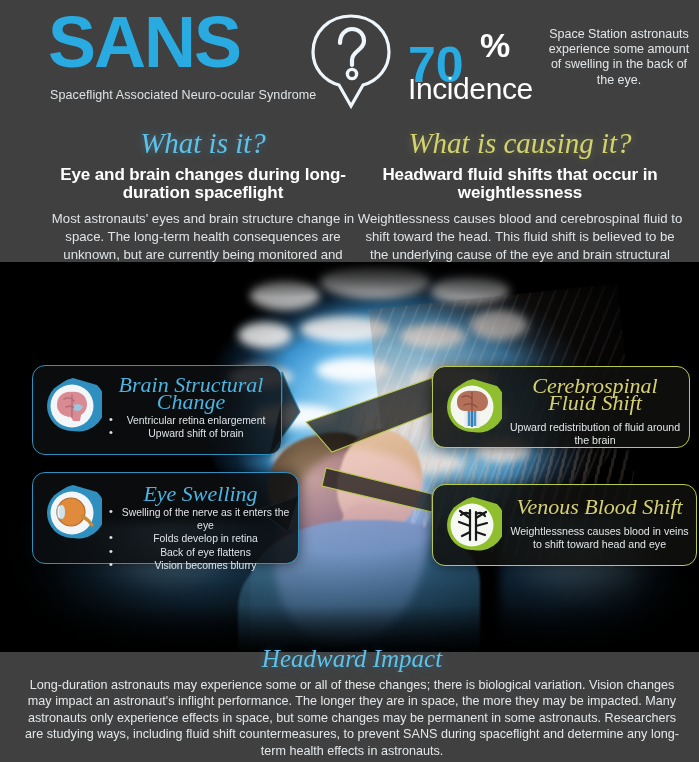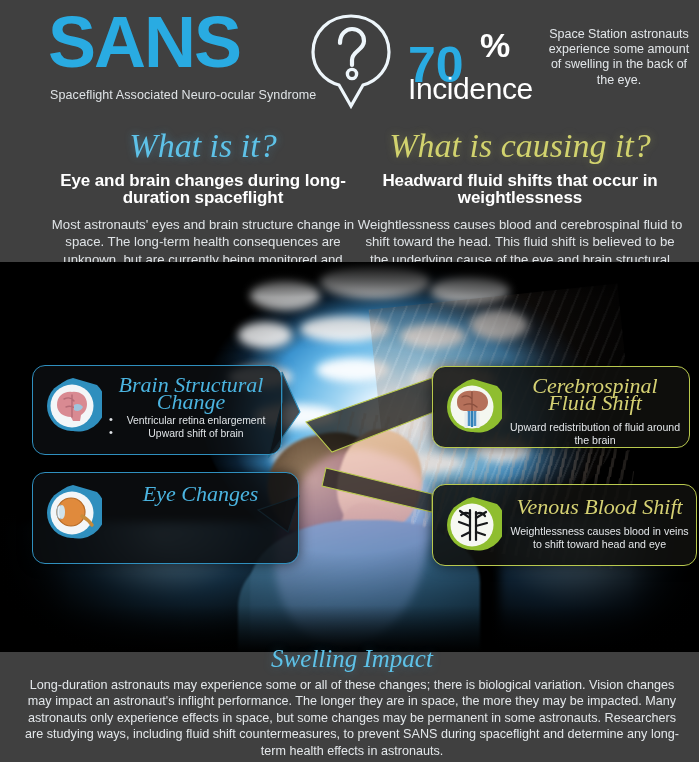--- a/index.html
+++ b/index.html
@@ -43,21 +43,21 @@
     position:absolute; left:543px; top:27px; width:152px;
     font-size:12.5px; line-height:15.2px; color:#e2e6e9;
   }
 
   
   .col { position:absolute; width:310px; }
   .col-left { left:48px; top:128px; }
   .col-right { left:355px; top:128px; width:330px; }
   .col-head {
     font-family:"Liberation Serif", serif;
-    font-style:italic; font-size:34px; line-height:1.08;
+    font-style:italic; font-size:29px; line-height:1.08;
     margin-bottom:7px;
   }
   .head-blue { color:#5ec2e8; text-shadow:0 0 9px rgba(70,170,220,.45); }
   .head-olive { color:#d2d36e; text-shadow:0 0 9px rgba(190,195,90,.35); }
   .col-sub {
     font-weight:bold; font-size:17px; line-height:17.5px;
     color:#fff; margin-bottom:9px; letter-spacing:-.1px;
   }
   .col-body { font-size:13.2px; line-height:17.6px; color:#dfe3e6; }
 
@@ -323,21 +323,27 @@
         <circle cx="28" cy="29" r="25" fill="#2f8fbe"></circle>
         <circle cx="28" cy="29" r="21.5" fill="#f3f6f8"></circle>
         <circle cx="27" cy="28" r="14" fill="#e08a3c"></circle>
         <circle cx="27" cy="28" r="14" fill="none" stroke="#b56a26" stroke-width="1.2"></circle>
         <path d="M13 28 C13 22 15 21 17 21 L17 35 C15 35 13 34 13 28 Z" fill="#eef3f6" stroke="#8fa6b3" stroke-width="1"></path>
         <path d="M38 32 C43 35 46 38 48 41" stroke="#c78b3a" stroke-width="3.4" fill="none" stroke-linecap="round"></path>
         <ellipse cx="18" cy="28" rx="3" ry="7" fill="#cfe2ec"></ellipse>
       </svg>
     </div>
     <div class="card-body">
-      <div class="card-title blue">Eye Changes</div>
+      <div class="card-title blue">Eye Swelling</div>
+      <ul class="card-list">
+        <li>Swelling of the nerve as it enters the eye</li>
+        <li>Folds develop in retina</li>
+        <li>Back of eye flattens</li>
+        <li>Vision becomes blurry</li>
+      </ul>
     </div>
   </div>
 
   <div class="card olive" id="card-venous">
     <div class="card-icon">
       <svg width="58" height="58" viewBox="0 0 58 58">
         <path d="M29 1 L53 8 A27 27 0 1 1 29 1 Z" fill="#8fbe2f"></path>
         <circle cx="28" cy="29" r="25" fill="#8fbe2f"></circle>
         <circle cx="28" cy="29" r="21.5" fill="#f6f8f2"></circle>
         <g fill="none" stroke="#16181a" stroke-width="2.2" stroke-linecap="round">
@@ -354,17 +360,17 @@
         </g>
       </svg>
     </div>
     <div class="card-body">
       <div class="card-title olive">Venous Blood Shift</div>
       <div class="card-desc">Weightlessness causes blood in veins to shift toward head and eye</div>
     </div>
   </div>
 
   <div class="mission">
-    <div class="mission-head">Swelling Impact</div>
+    <div class="mission-head">Headward Impact</div>
     <div class="mission-body">Long-duration astronauts may experience some or all of these changes; there is biological variation. Vision changes may impact an astronaut's inflight performance. The longer they are in space, the more they may be impacted. Many astronauts only experience effects in space, but some changes may be permanent in some astronauts. Researchers are studying ways, including fluid shift countermeasures, to prevent SANS during spaceflight and determine any long-term health effects in astronauts.</div>
   </div>
 
 </div>
 
 </body></html>

